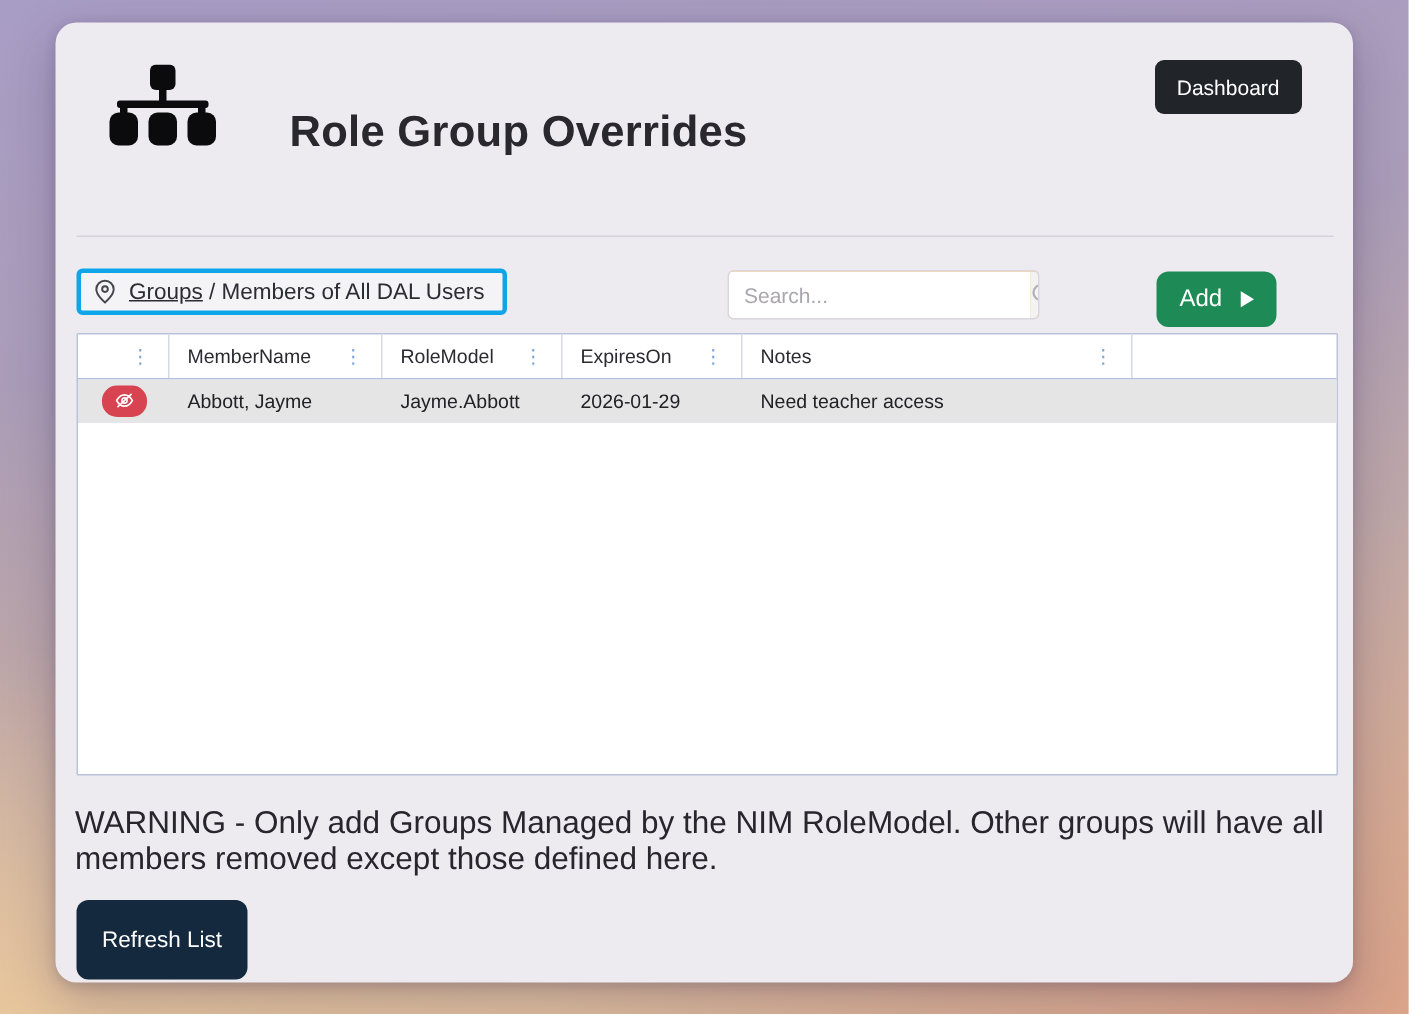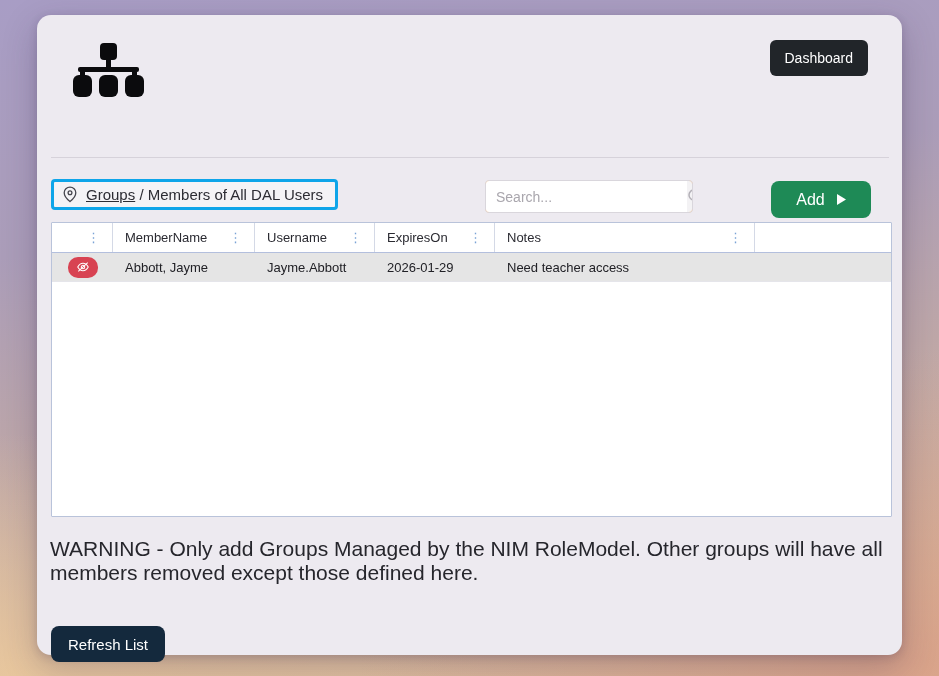--- a/index.html
+++ b/index.html
@@ -44,21 +44,21 @@
   .search-group input {
     flex:1; border:none; outline:none; padding:0 10px; font-family:inherit;
     font-size:14px; color:#3a3a40; background:#fff;
   }
   .search-group input::placeholder { color:#a9a6ad; }
   .search-btn {
     width:40px; display:flex; align-items:center; justify-content:center;
     background:#f3f2f4; border:none; cursor:pointer;
   }
   .add-btn {
-    position:absolute; left:734px; top:166px; width:100px; height:37px;
+    position:absolute; left:734px; top:166px; width:80px; height:37px;
     background:#1e8a56; color:#fff; border:none; border-radius:8px;
     font-family:inherit; font-size:16px; cursor:pointer;
     display:flex; align-items:center; justify-content:center; gap:12px;
   }
   
   .grid {
     position:absolute; left:14px; top:207px; width:841px; height:295px;
     background:#fff; border:1px solid #b9c3da; border-radius:1px;
   }
   .grid-header { display:grid; grid-template-columns:61px 142px 120px 120px 260px 1fr;
@@ -76,42 +76,43 @@
   .row-badge {
     width:30px; height:21px; background:#d84352; border:none; border-radius:10px;
     display:flex; align-items:center; justify-content:center; cursor:pointer;
   }
   
   .warning {
     position:absolute; left:13px; top:522px; width:838px;
     font-size:21px; line-height:24px; color:#26262c;
   }
   .refresh-btn {
-    position:absolute; left:14px; top:585px; height:36px; padding:0 17px;
+    position:absolute; left:14px; top:585px; height:53px; padding:0 17px;
     background:#14293d; color:#fff; border:none; border-radius:8px;
-    font-family:inherit; font-size:15px; cursor:pointer;margin-top:26px;
+    font-family:inherit; font-size:15px; cursor:pointer;
   }
 </style>
 </head>
 <body>
 
 <div class="card">
 
   <svg class="org-icon" viewBox="0 0 76 60">
     <g fill="#0b0b0d">
       <rect x="28" y="0" width="17" height="17" rx="4"></rect>
       <rect x="34" y="15" width="5" height="10"></rect>
       <rect x="6" y="24" width="61" height="5" rx="2"></rect>
       <rect x="8" y="26" width="5" height="8"></rect>
       <rect x="60" y="26" width="5" height="8"></rect>
       <rect x="1" y="32" width="19" height="22" rx="6"></rect>
       <rect x="27" y="32" width="19" height="22" rx="6"></rect>
       <rect x="53" y="32" width="19" height="22" rx="6"></rect>
     </g>
   </svg>
+  <div class="page-title">Role Group Overrides</div>
   <button class="dashboard-btn">Dashboard</button>
 
   <div class="divider"></div>
 
   <div class="breadcrumb">
     <svg width="16" height="17" viewBox="0 0 16 17" fill="none" stroke="#45454d" stroke-width="1.3">
       <path d="M8 1.2 C4.8 1.2 2.2 3.7 2.2 6.8 C2.2 11 8 15.6 8 15.6 C8 15.6 13.8 11 13.8 6.8 C13.8 3.7 11.2 1.2 8 1.2 Z"></path>
       <circle cx="8" cy="6.7" r="1.9"></circle>
     </svg>
     <span>
@@ -142,21 +143,21 @@
     <div class="grid-header">
       <div class="th">
         <span></span>
         <button class="col-menu">⋮</button>
       </div>
       <div class="th">
         <span>MemberName</span>
         <button class="col-menu">⋮</button>
       </div>
       <div class="th">
-        <span>Username</span>
+        <span>RoleModel</span>
         <button class="col-menu">⋮</button>
       </div>
       <div class="th">
         <span>ExpiresOn</span>
         <button class="col-menu">⋮</button>
       </div>
       <div class="th">
         <span>Notes</span>
         <button class="col-menu">⋮</button>
       </div>

